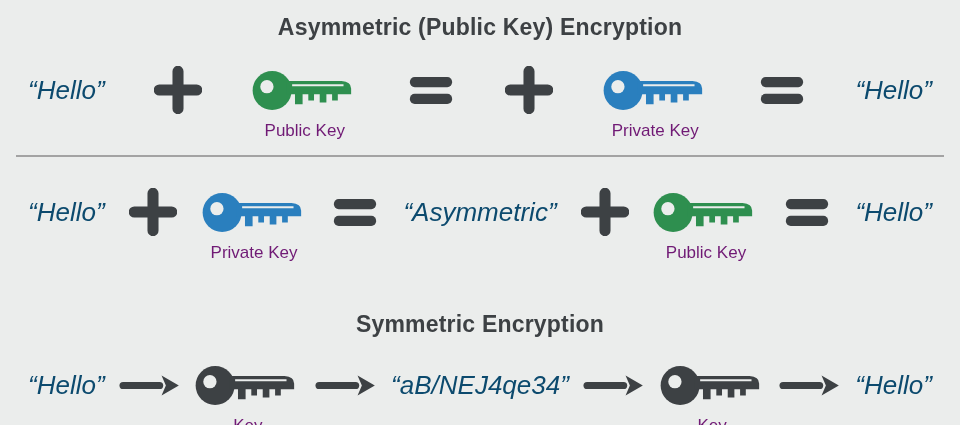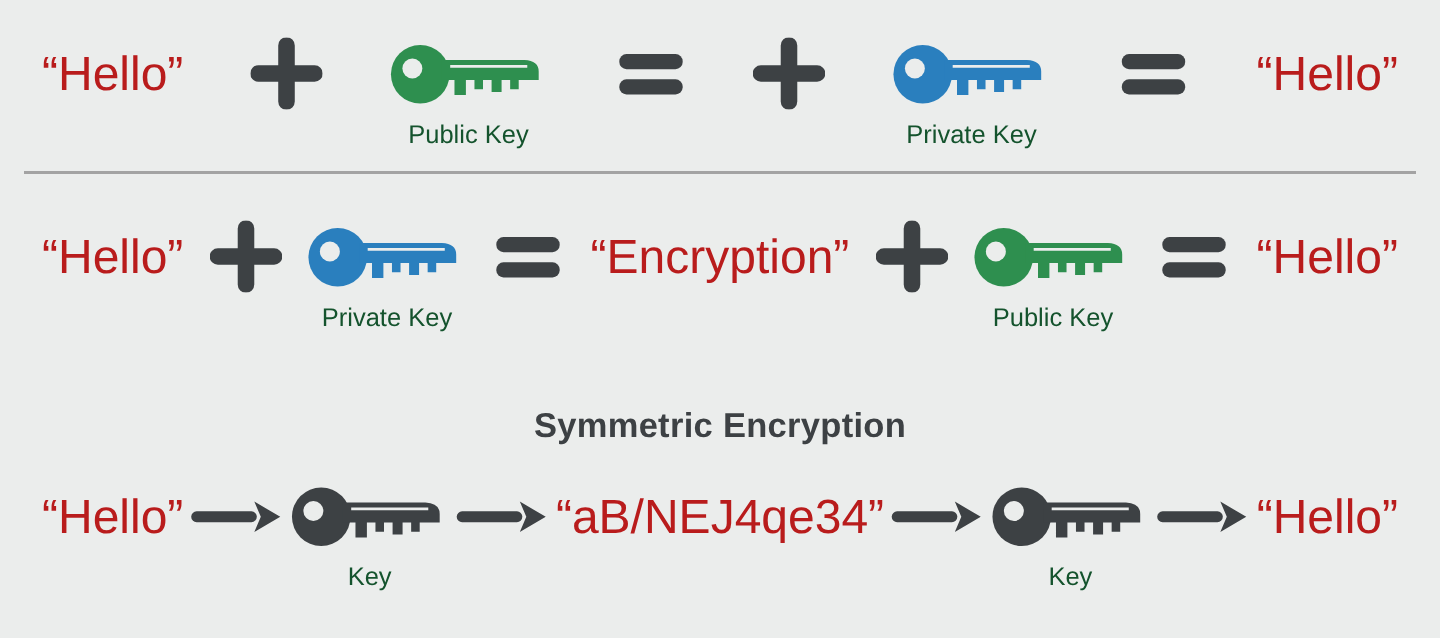--- a/index.html
+++ b/index.html
@@ -32,40 +32,41 @@
   }
   .row1 { margin-top: 20px; }
   .row2 { margin-top: 26px; }
   .row3 { margin-top: 18px; }
   .divider {
     height: 0;
     border-top: 2px solid #a3a3a3;
     margin: 36px 16px 0 16px;
   }
   .ptext {
-    font-size: 32px;
-    color: #b91c1c;
+    font-size: 26px;
+    color: #0c4a6e;
     white-space: nowrap;
+    font-style: italic;
   }
   .op-icon { flex: 0 0 auto; display: block; }
   .key-group {
     position: relative;
     flex: 0 0 auto;
     width: 105px;
     height: 59px;
   }
   .key-group svg { display: block; width: 105px; height: 59px; }
   .key-label {
     position: absolute;
     top: 100%;
     left: 50%;
     transform: translateX(-50%);
     margin-top: 1px;
     font-size: 17px;
-    color: #14532d;
+    color: #701a75;
     white-space: nowrap;
   }
   .charcoal-fill { fill: #3d4144; }
   .charcoal-stroke { stroke: #3d4144; }
 </style>
 </head>
 <body>
 
 <svg width="0" height="0" style="position:absolute">
   <defs>
@@ -84,20 +85,21 @@
     </g>
     <g id="sym-arrow">
       <line class="charcoal-stroke" x1="4" y1="13" x2="42" y2="13" stroke-width="7.5" stroke-linecap="round"></line>
       <polygon class="charcoal-fill" points="44,2.5 62,13 44,23.5 48.5,13"></polygon>
     </g>
   </defs>
 </svg>
 
 <div class="canvas">
 
+  <div class="section-title title-asym">Asymmetric (Public Key) Encryption</div>
 
   <div class="enc-row row1">
     <span class="ptext">“Hello”</span>
     <svg class="op-icon" width="48" height="48" viewBox="0 0 50 50">
         <use href="#sym-plus"></use>
       </svg>
     <span class="key-group">
       <svg viewBox="0 0 110 62" style="color: rgb(46, 143, 79);">
           <use href="#sym-key"></use>
         </svg>
@@ -130,21 +132,21 @@
       </svg>
     <span class="key-group">
       <svg viewBox="0 0 110 62" style="color: rgb(42, 127, 190);">
           <use href="#sym-key"></use>
         </svg>
       <span class="key-label">Private Key</span>
     </span>
     <svg class="op-icon" width="48" height="33" viewBox="0 0 50 34">
         <use href="#sym-equals"></use>
       </svg>
-    <span class="ptext">“Encryption”</span>
+    <span class="ptext">“Asymmetric”</span>
     <svg class="op-icon" width="48" height="48" viewBox="0 0 50 50">
         <use href="#sym-plus"></use>
       </svg>
     <span class="key-group">
       <svg viewBox="0 0 110 62" style="color: rgb(46, 143, 79);">
           <use href="#sym-key"></use>
         </svg>
       <span class="key-label">Public Key</span>
     </span>
     <svg class="op-icon" width="48" height="33" viewBox="0 0 50 34">

